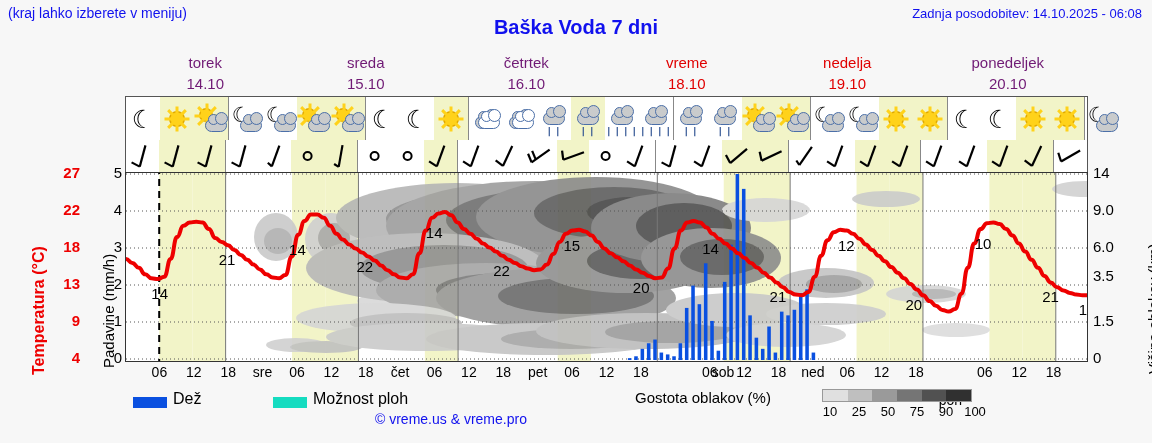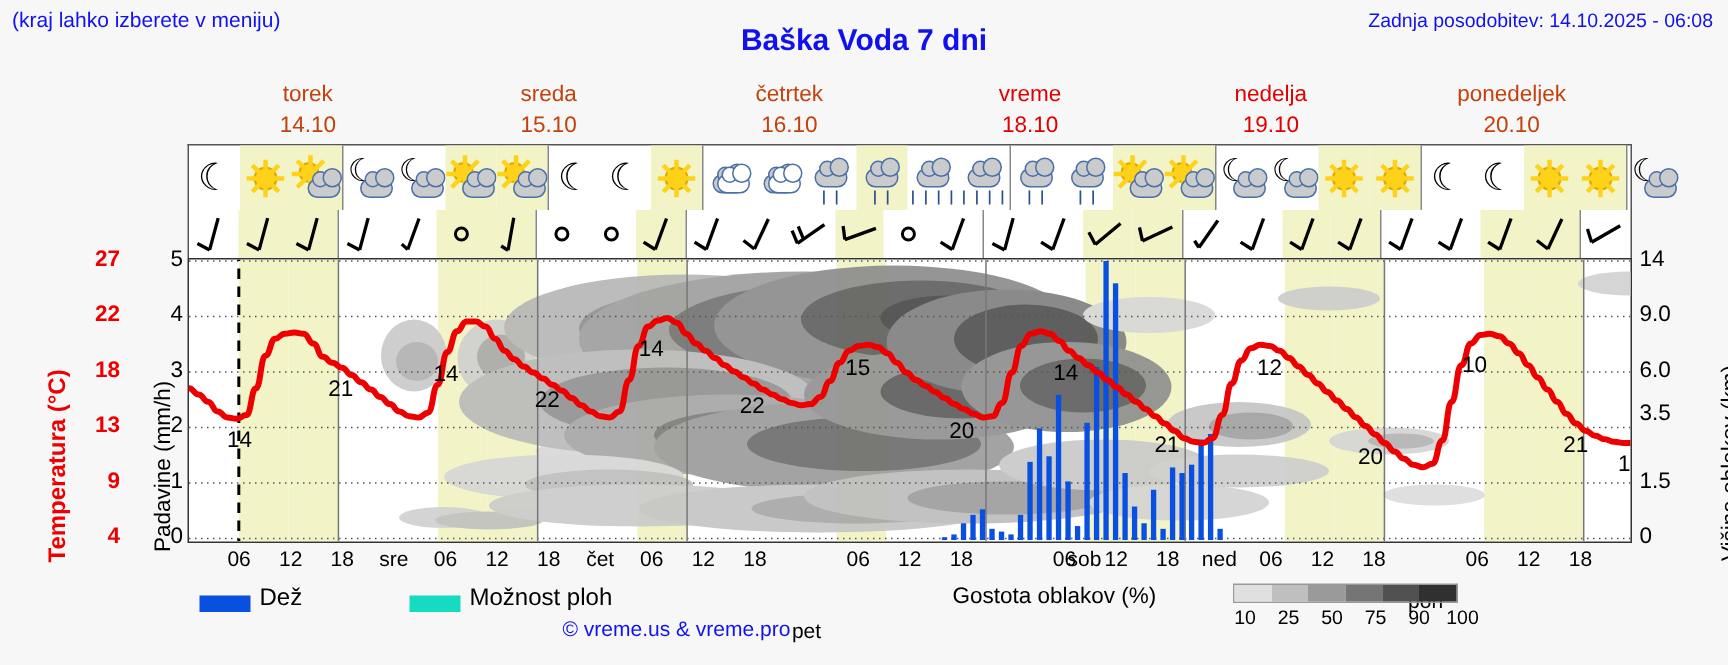--- a/index.html
+++ b/index.html
@@ -11,21 +11,21 @@
   }
   .abs{position:absolute;}
 
   
   #hdr-left{left:8px;top:5px;font-size:14px;color:#1111ee;}
   #hdr-title{left:0;top:16px;width:1152px;text-align:center;font-size:20px;font-weight:bold;color:#1111ee;}
   #hdr-right{right:10px;top:6px;font-size:13px;color:#1111ee;}
 
   
   #dayrow{left:125px;top:52px;width:963px;height:44px;display:flex;}
-  .daycell{flex:1 1 0;text-align:center;font-size:15px;color:#c2410c;line-height:21px;}
+  .daycell{flex:1 1 0;text-align:center;font-size:15px;color:#701a75;line-height:21px;}
   .daycell.weekend{color:#e00000;}
 
   
   #iconband{left:125px;top:96px;width:963px;height:44px;border:1px solid #555;border-bottom:none;box-sizing:border-box;background:#fff;display:flex;}
   .iconcell{flex:1 1 0;position:relative;display:flex;align-items:center;justify-content:center;}
   .iconcell.shade{background:#f2f4c8;}
   .iconcell.daysep{border-left:1px solid #888;}
 
   
   .wi{position:relative;width:34px;height:30px;}
@@ -699,21 +699,21 @@
     <div style="left: 68.8px;">12</div>
     <div style="left: 103.2px;">18</div>
     <div style="left: 137.6px;">sre</div>
     <div style="left: 172px;">06</div>
     <div style="left: 206.4px;">12</div>
     <div style="left: 240.8px;">18</div>
     <div style="left: 275.1px;">čet</div>
     <div style="left: 309.5px;">06</div>
     <div style="left: 343.9px;">12</div>
     <div style="left: 378.3px;">18</div>
-    <div style="left: 412.7px; margin-top: 48px;">pet</div>
+    <div style="left: 412.7px;">pet</div>
     <div style="left: 447.1px;">06</div>
     <div style="left: 481.5px;">12</div>
     <div style="left: 515.9px;">18</div>
     <div style="left: 576px; margin-left: 22px;">sob</div>
     <div style="left: 584.7px;">06</div>
     <div style="left: 619.1px;">12</div>
     <div style="left: 653.5px;">18</div>
     <div style="left: 687.9px;">ned</div>
     <div style="left: 722.3px;">06</div>
     <div style="left: 756.6px;">12</div>

